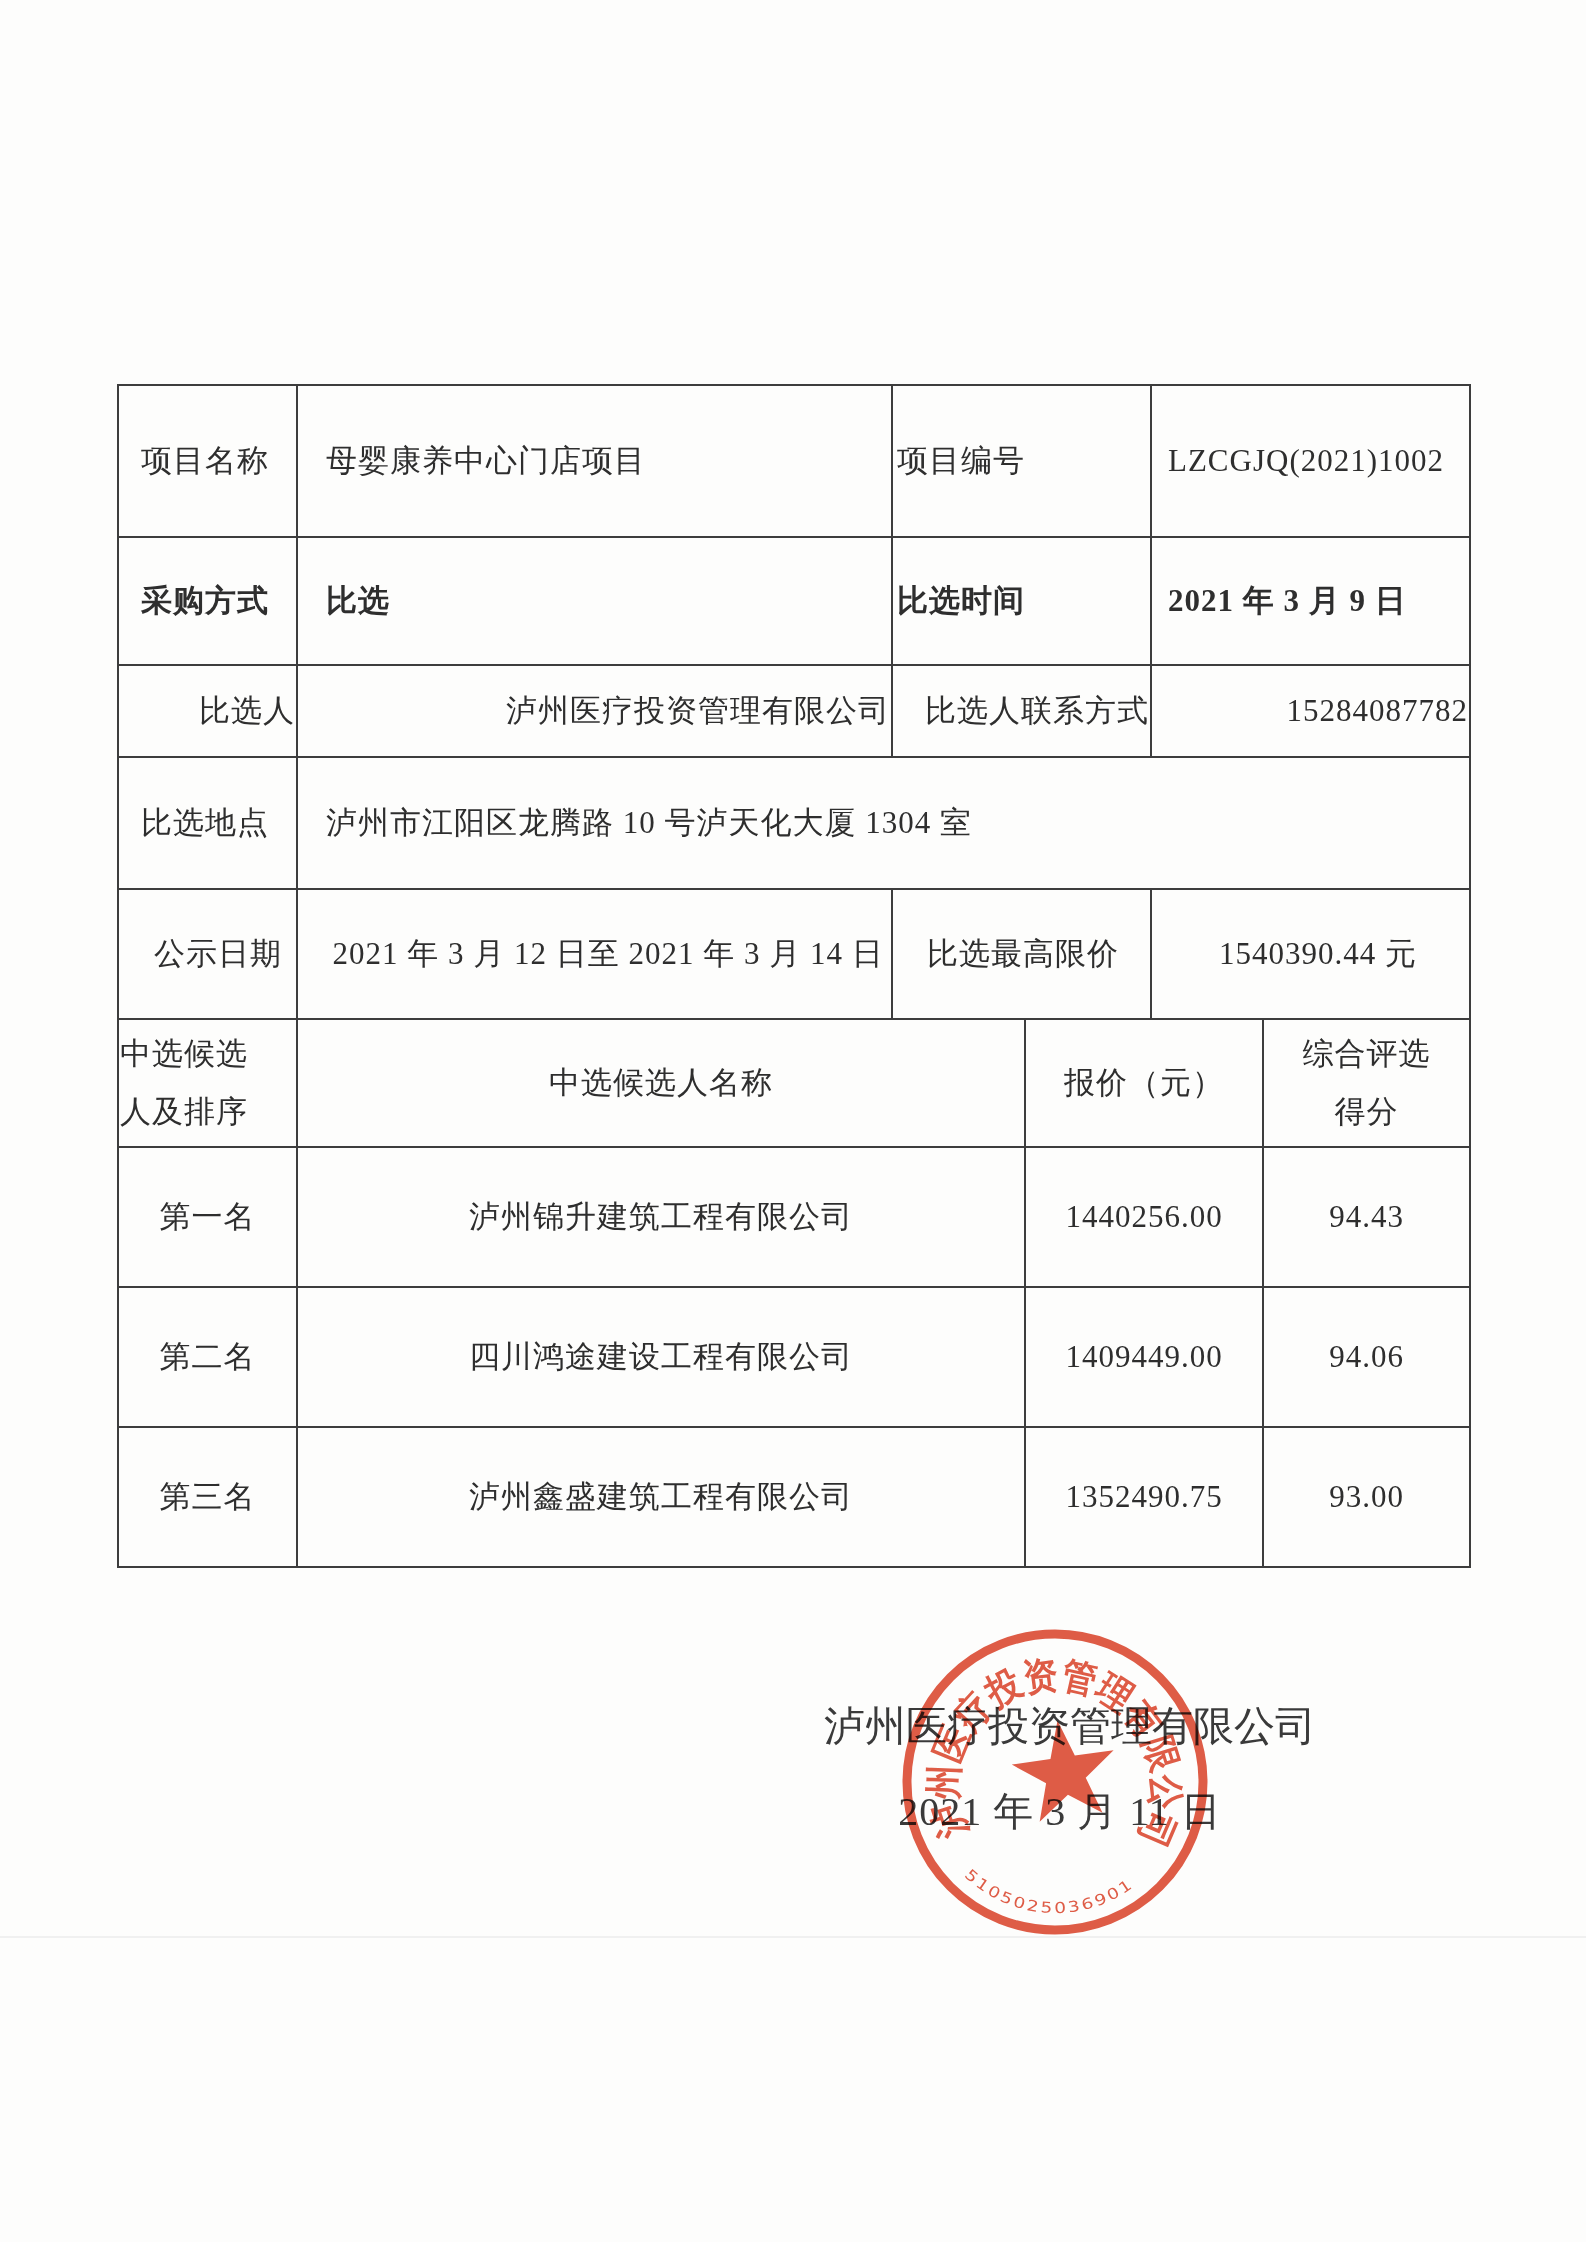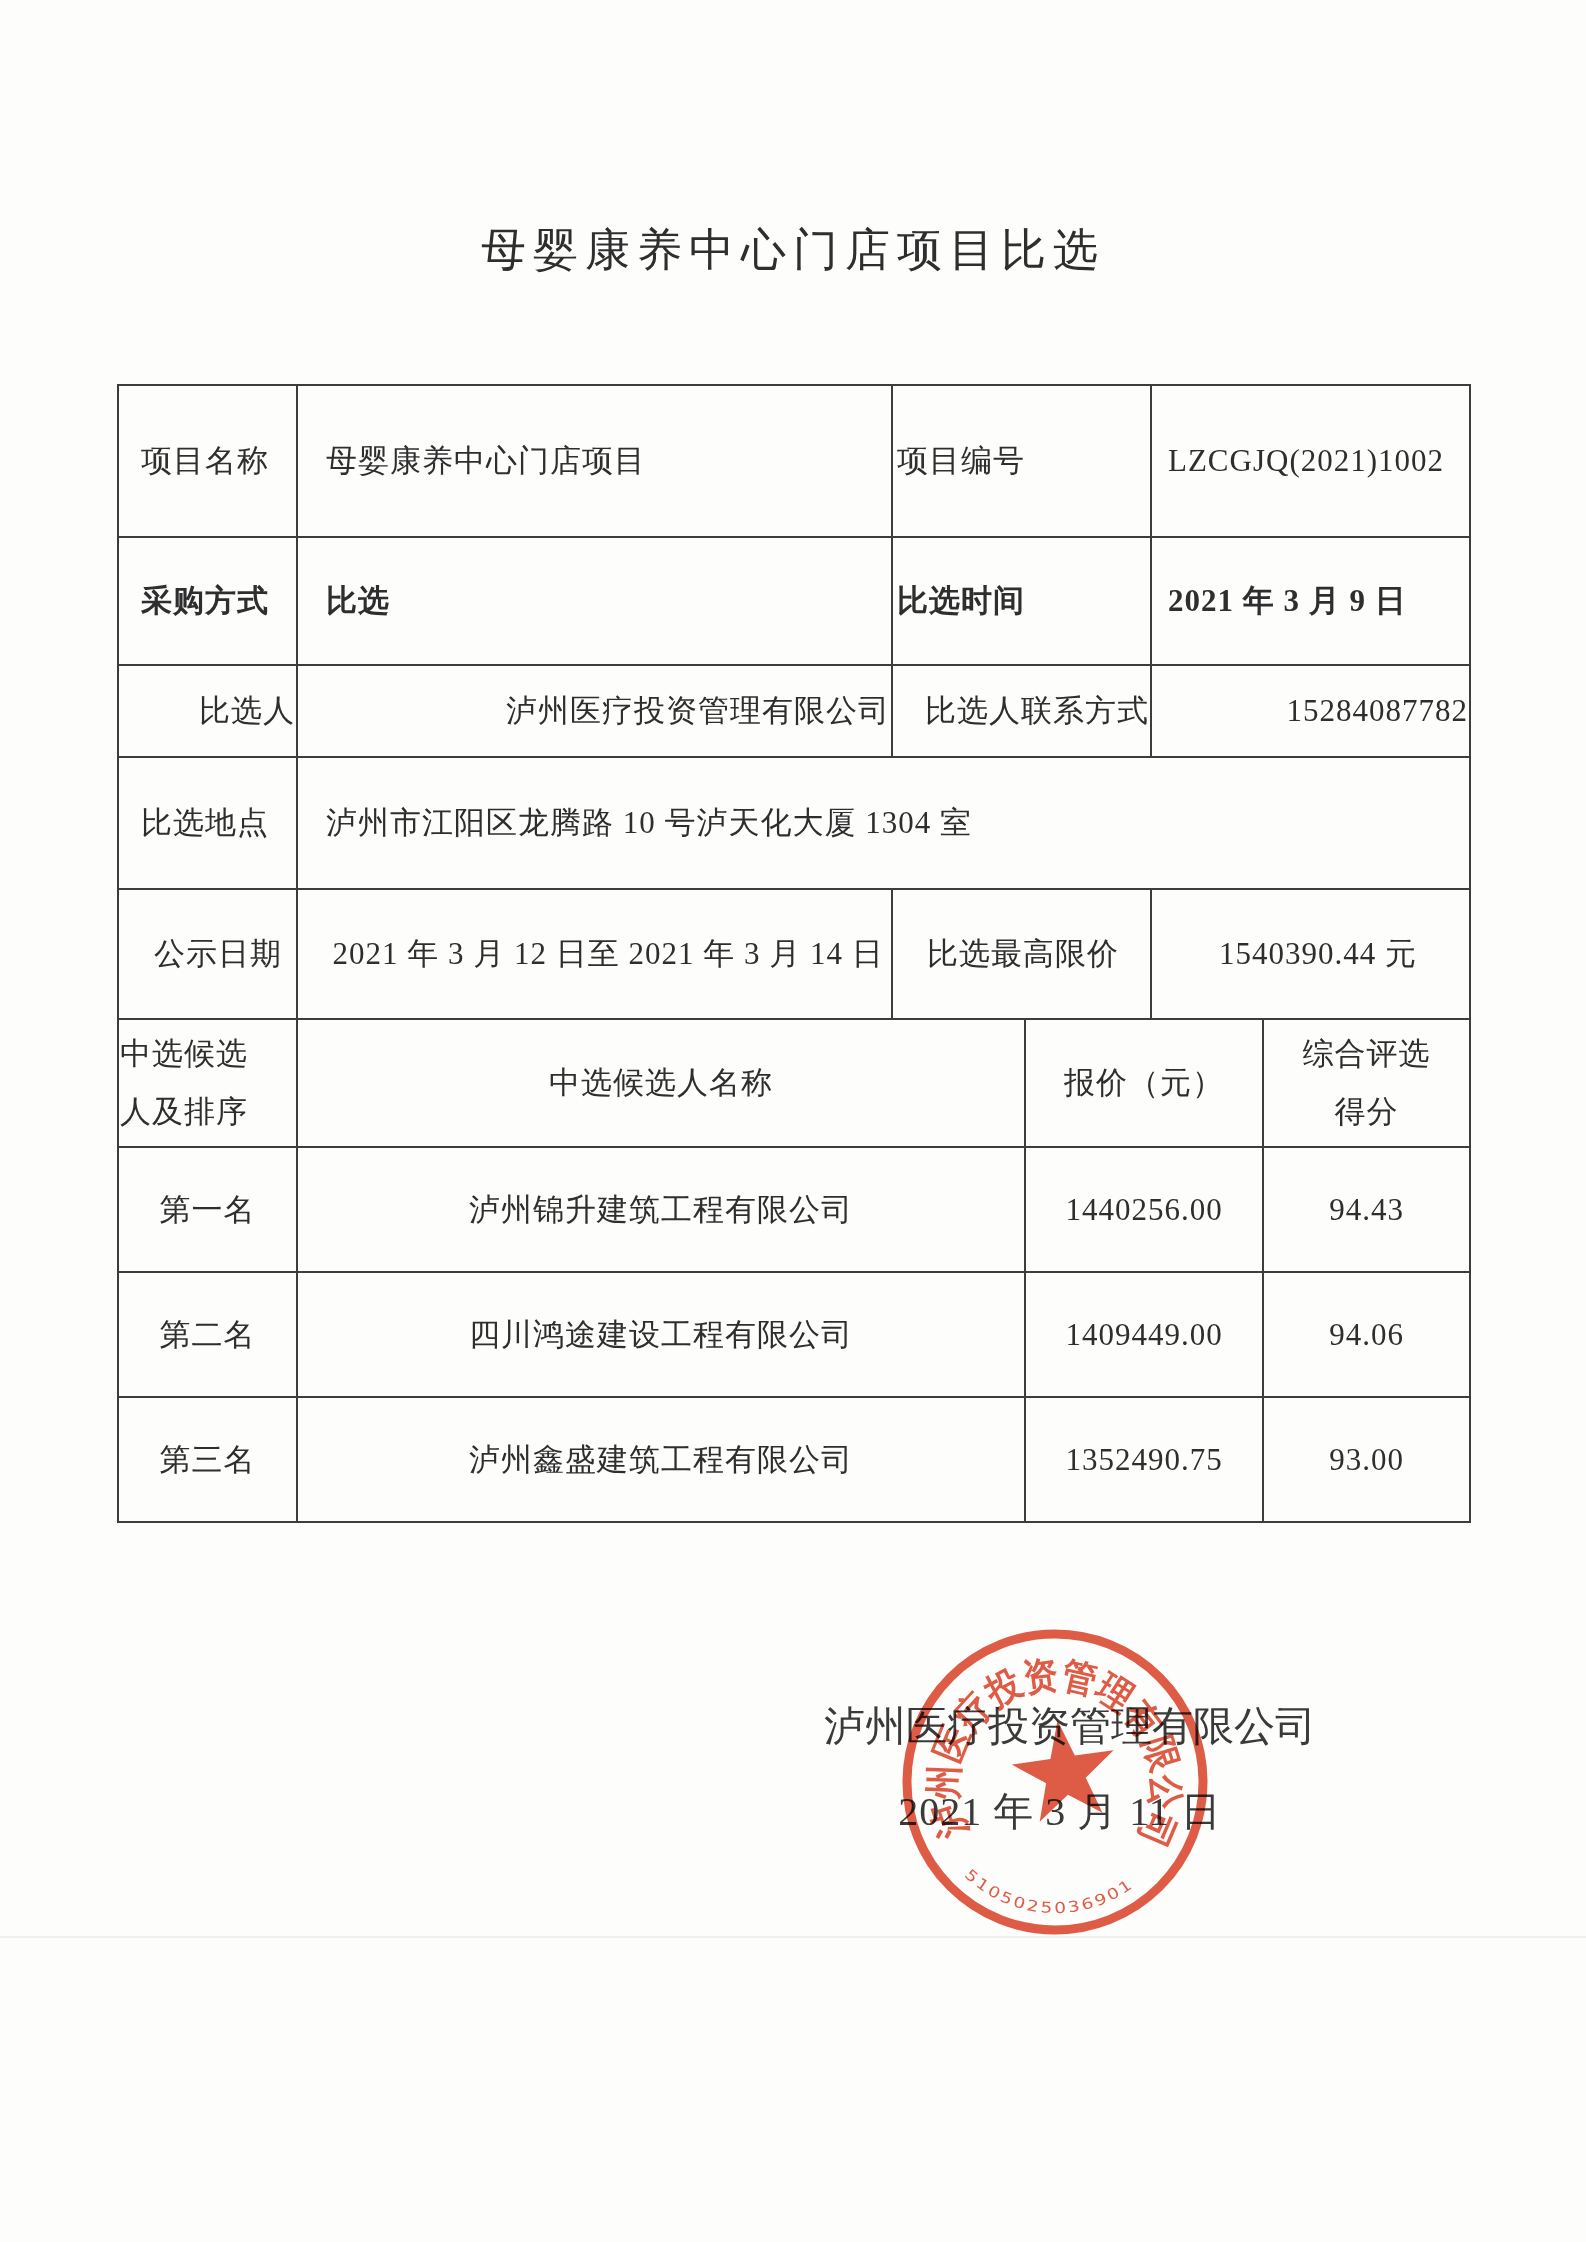--- a/index.html
+++ b/index.html
@@ -17,21 +17,21 @@
 
   table.doc{
     position:absolute;left:117px;
     border-collapse:collapse;table-layout:fixed;
     font-size:31px;letter-spacing:1px;color:#2e2e2e;
   }
   table.doc td{border:2px solid #3d3d3d;vertical-align:middle;overflow:hidden;}
   table.info{top:384px;width:1352px;}
   table.cand{top:1018px;width:1352px;}
   .ir1{height:152px;}.ir2{height:128px;font-weight:bold;}.ir3{height:92px;text-align:right;}.ir4{height:132px;}.ir5{height:130px;text-align:center;}
-  .chdr{height:128px;}.crow{height:125px;}
+  .chdr{height:128px;}.crow{height:140px;}
   td.lab{padding-left:22px;}
   td.val{padding-left:28px;}
   td.lab2{padding-left:4px;}
   td.val2{padding-left:16px;border-radius:6px;}
   td.c{text-align:center;}
   td.two span{display:block;line-height:58px;}
   td.two{padding-top:4px;padding-bottom:4px;}
   td.two.left span{}
 
   .sig{position:absolute;text-align:center;color:#3a3a3a;white-space:nowrap;}
@@ -45,21 +45,20 @@
   .stamp .arc-text{font-family:"Liberation Serif","DejaVu Serif",serif;font-weight:bold;font-size:38px;}
   .stamp .serial{font-family:"DejaVu Sans","Liberation Sans",sans-serif;font-size:15px;letter-spacing:2px;}
 
   .scan-line{position:absolute;left:0;top:1936px;width:100%;height:2px;background:#e9e9e9;opacity:.65;}
 </style>
 </head>
 <body>
 
 <div class="page">
 
-  <div class="title t1">母婴康养中心门店项目比选</div>
 
   <table class="doc info">
     <colgroup>
       <col style="width:179px">
         <col style="width:595px">
         <col style="width:259px">
         <col style="width:319px">
     </colgroup>
     <tbody>
         <tr class="ir1">

